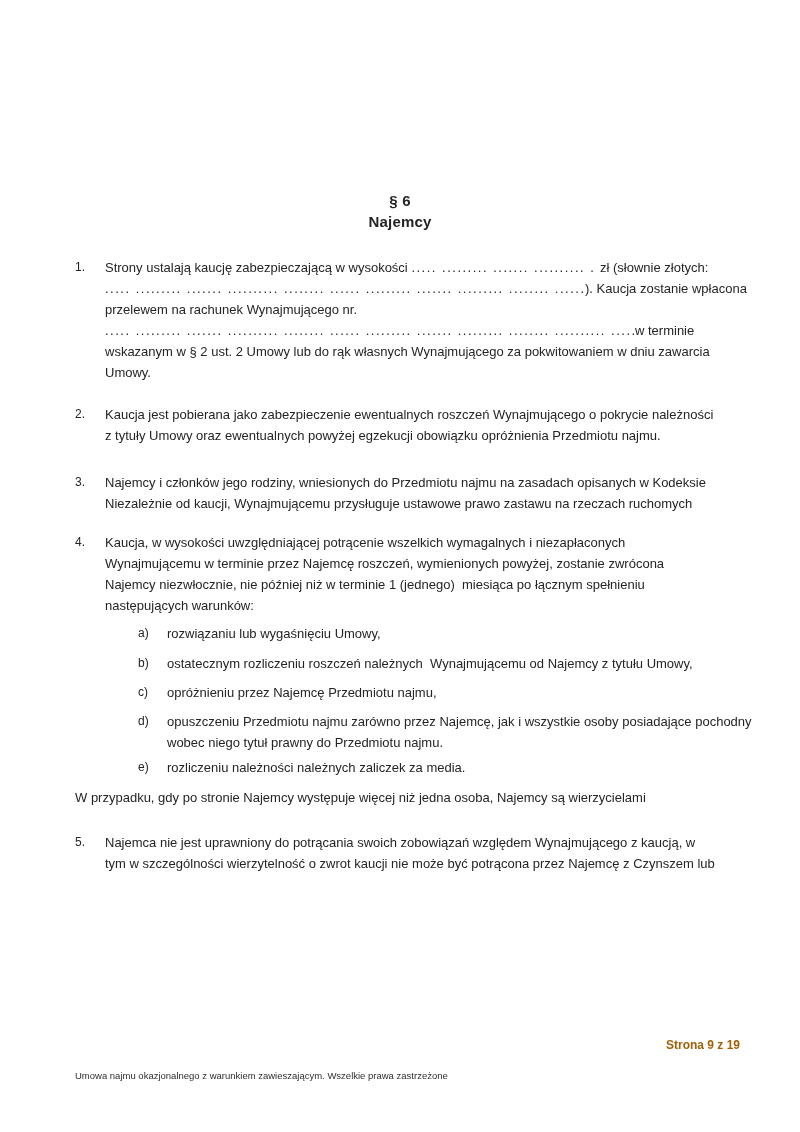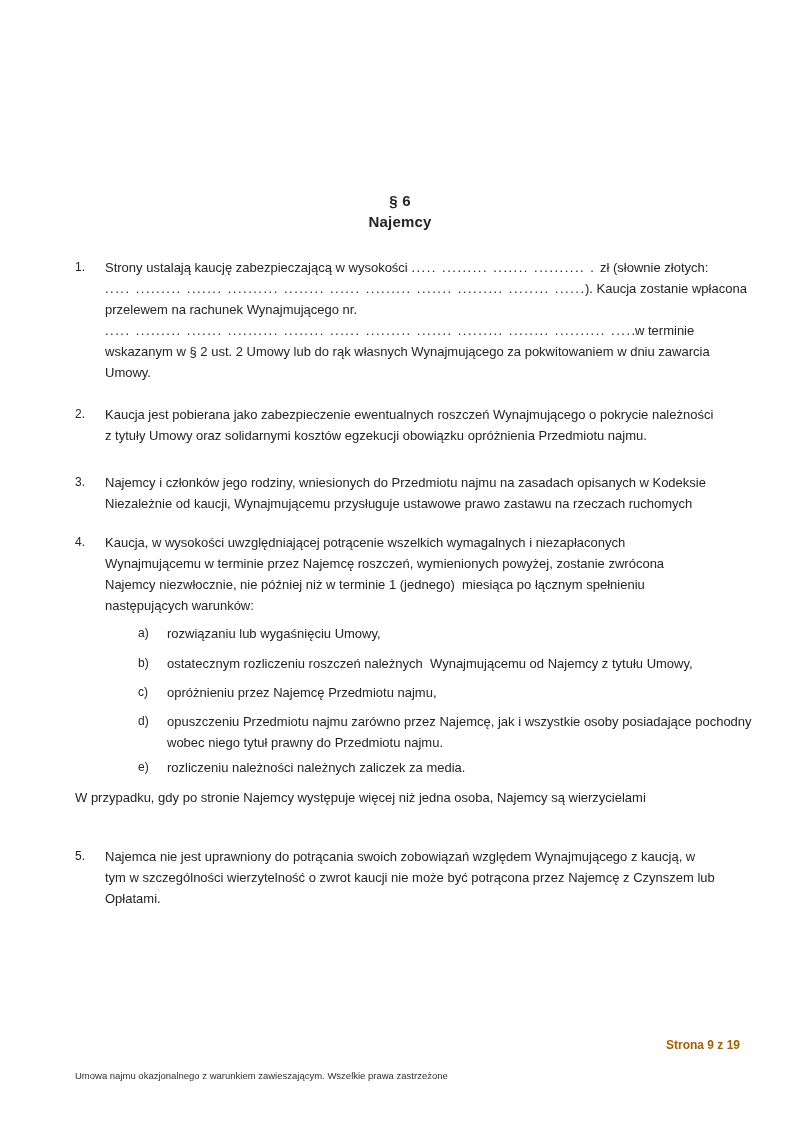--- a/index.html
+++ b/index.html
@@ -54,21 +54,21 @@
           <div class="line">przelewem na rachunek Wynajmującego nr.</div>
           <div class="line"><span class="leader" style="width: 530px;">..... ......... ....... .......... ........ ...... ......... ....... ......... ........ .......... ...... ......... ........ ....... ......... ........ ...... ......... ........ ....... ..........</span><span class="seg">w terminie</span></div>
           <div class="line">wskazanym w § 2 ust. 2 Umowy lub do rąk własnych Wynajmującego za pokwitowaniem w dniu zawarcia</div>
           <div class="line">Umowy.</div>
         </div>
       </div>
       <div class="item" style="margin-bottom: 26px;">
         <span class="num">2.</span>
         <div class="body">
           <div class="line">Kaucja jest pobierana jako zabezpieczenie ewentualnych roszczeń Wynajmującego o pokrycie należności</div>
-          <div class="line">z tytuły Umowy oraz solidarnymi kosztów egzekucji obowiązku opróżnienia Przedmiotu najmu.</div>
+          <div class="line">z tytuły Umowy oraz ewentualnych powyżej egzekucji obowiązku opróżnienia Przedmiotu najmu.</div>
         </div>
       </div>
       <div class="item" style="margin-bottom: 18px;">
         <span class="num">3.</span>
         <div class="body">
           <div class="line">Najemcy i członków jego rodziny, wniesionych do Przedmiotu najmu na zasadach opisanych w Kodeksie</div>
           <div class="line">Niezależnie od kaucji, Wynajmującemu przysługuje ustawowe prawo zastawu na rzeczach ruchomych</div>
         </div>
       </div>
       <div class="item" style="margin-bottom: 7px;">
@@ -104,29 +104,28 @@
           <div class="line">opuszczeniu Przedmiotu najmu zarówno przez Najemcę, jak i wszystkie osoby posiadające pochodny</div>
           <div class="line">wobec niego tytuł prawny do Przedmiotu najmu.</div>
         </div>
       </div>
       <div class="sub" style="margin-bottom: 9px;">
         <span class="letter">e)</span>
         <div class="body">
           <div class="line">rozliczeniu należności należnych zaliczek za media.</div>
         </div>
       </div>
-      <div class="para" style="margin-bottom: 38px;">
+      <div class="para" style="margin-bottom: 24px;">
         <div class="line">W przypadku, gdy po stronie Najemcy występuje więcej niż jedna osoba, Najemcy są wierzycielami</div>
       </div>
       <div class="item" style="margin-bottom: 0px;">
         <span class="num">5.</span>
         <div class="body">
           <div class="line">Najemca nie jest uprawniony do potrącania swoich zobowiązań względem Wynajmującego z kaucją, w</div>
           <div class="line">tym w szczególności wierzytelność o zwrot kaucji nie może być potrącona przez Najemcę z Czynszem lub</div>
-          <div class="line">Opłatami.</div>
         </div>
       </div>
     </div>
 
   <div class="footer">Umowa najmu okazjonalnego z warunkiem zawieszającym. Wszelkie prawa zastrzeżone</div>
 
   <div class="pagenum">Strona 9 z 19</div>
 
 </div>
 

